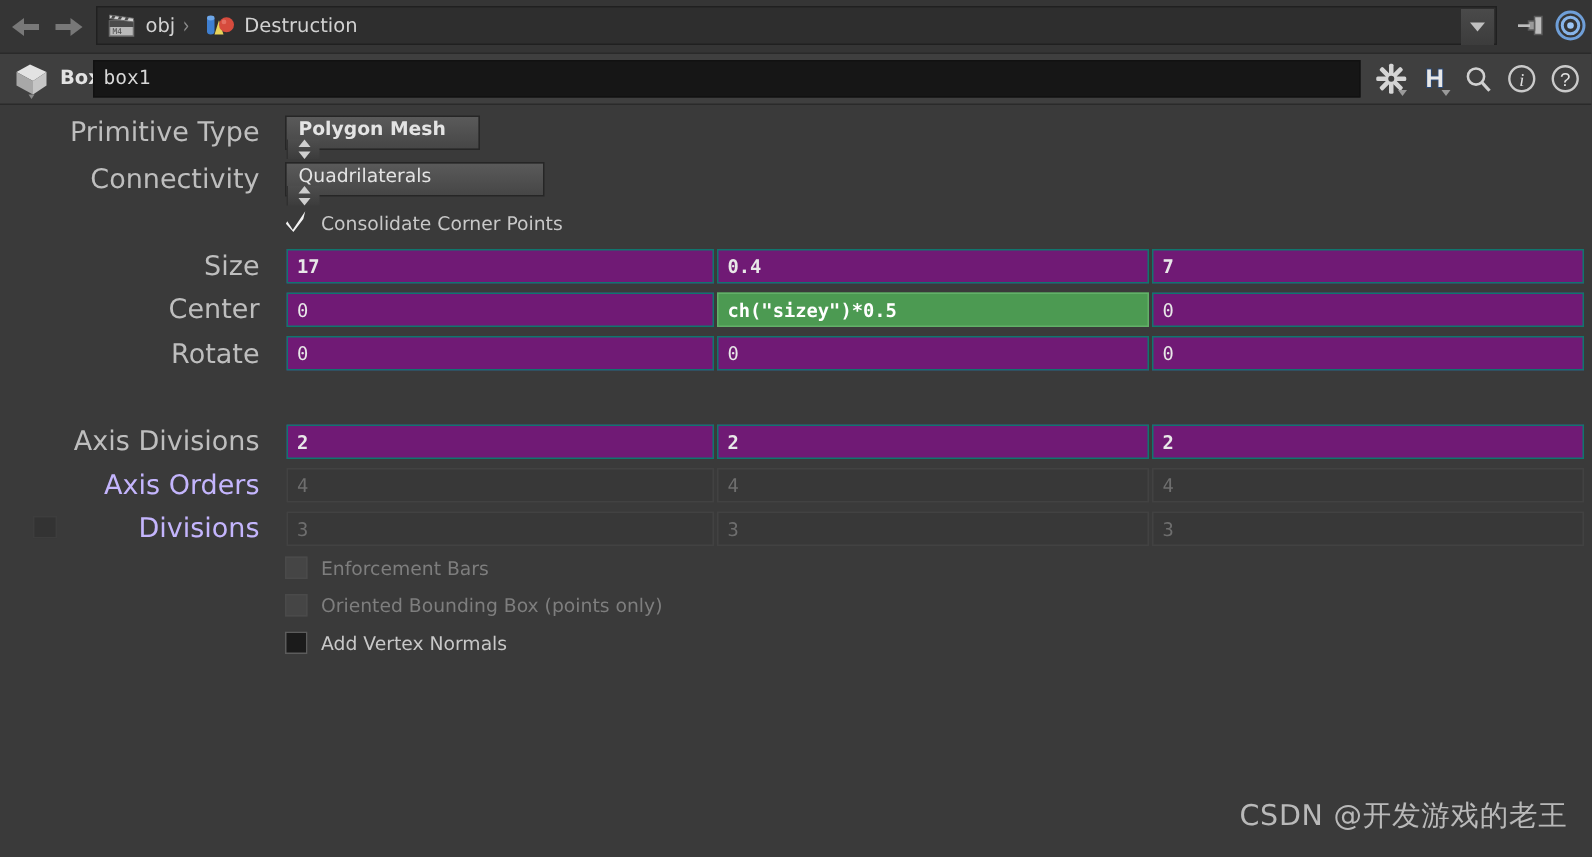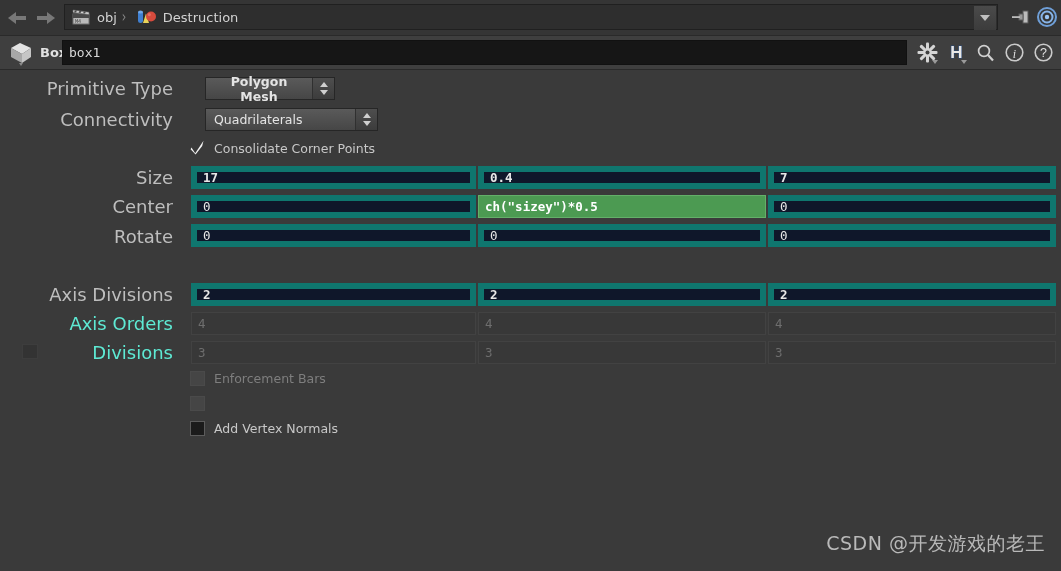--- a/index.html
+++ b/index.html
@@ -173,31 +173,32 @@
     align-items: center;
   }
   .plabel {
     width: 173px;
     text-align: right;
     color: #bebebe;
     font-size: 18px;
     flex: 0 0 173px;
     padding-right: 0;
   }
-  .plabel.disabled { color: #5eead4; }
+  .plabel.disabled { color: #c4b5fd; }
 
   
   .menu-widget {
     height: 23px;
     background: linear-gradient(#5a5a5a, #464646);
     border: 1px solid #262626;
     box-sizing: border-box;
     display: flex;
-    align-items: center;
-    margin-left: 32px;
+    align-items: flex-start;
+    margin-left: 17px;
+    flex-direction: column;
   }
   .menu-text {
     flex: 1;
     text-align: center;
     color: #e4e4e4;
     font-size: 12.5px;
     padding: 0 8px;
   }
   .menu-text.bold { font-weight: bold; }
   .menu-spin {
@@ -220,22 +221,22 @@
   .spin-dn {
     width: 0; height: 0;
     border-left: 4px solid transparent;
     border-right: 4px solid transparent;
     border-top: 5px solid #cfcfcf;
   }
 
   
   .vfield {
     height: 23px;
-    background: #0f172a;
-    border: 6px solid #0f766e;
+    background: #701a75;
+    border: 1px solid #0f766e;
     box-sizing: border-box;
     display: flex;
     align-items: center;
     padding-left: 6px;
     font-family: "DejaVu Sans Mono", "Liberation Mono", monospace;
     font-size: 12.5px;
     color: #e8e8e8;
     overflow: hidden;
     white-space: nowrap;
   }
@@ -522,20 +523,21 @@
     <div class="vfield disabled" style="width:288px; margin-left:2px;">3</div>
   </div>
 
   <div class="cbrow" style="top:300px; height:17px;">
     <span class="cbox disabled-box"></span>
     <span class="cb-label disabled">Enforcement Bars</span>
   </div>
 
   <div class="cbrow" style="top:325px; height:17px;">
     <span class="cbox disabled-box"></span>
+    <span class="cb-label disabled">Oriented Bounding Box (points only)</span>
   </div>
 
   <div class="cbrow" style="top:350px; height:17px;">
     <span class="cbox enabled"></span>
     <span class="cb-label">Add Vertex Normals</span>
   </div>
 
 </div>
 
 <div id="watermark">CSDN @开发游戏的老王</div>

